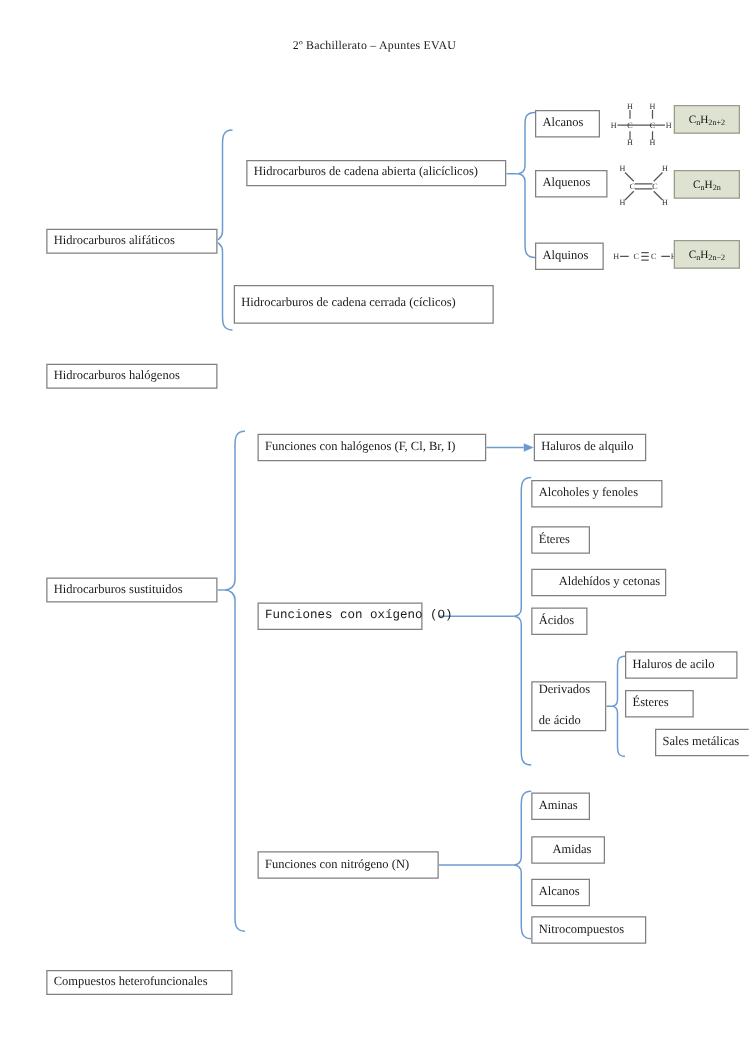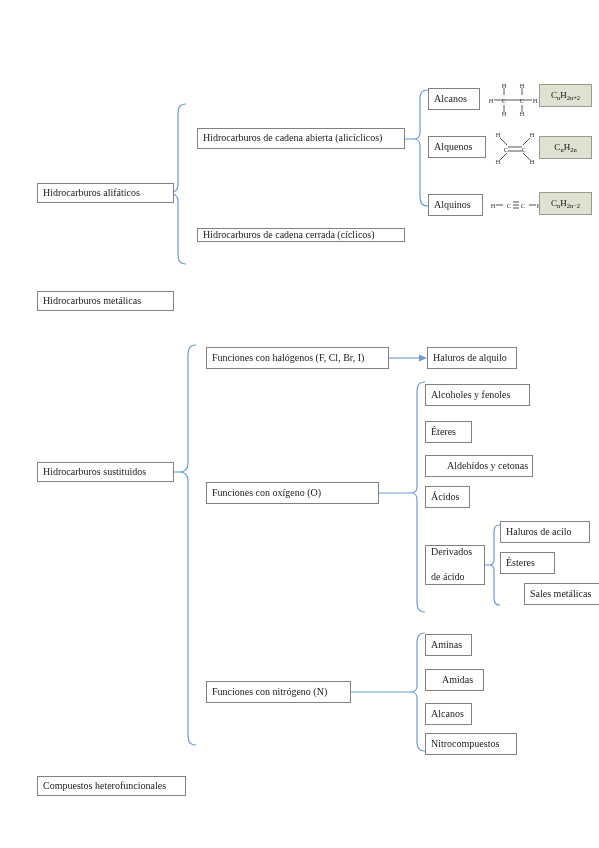--- a/index.html
+++ b/index.html
@@ -43,20 +43,21 @@
   
   svg.conn{position:absolute;left:0;top:0;width:599px;height:848px;overflow:visible;pointer-events:none;}
   .brace{fill:none;stroke:#6b9bd1;stroke-width:1.2;}
   .wire{fill:none;stroke:#6b9bd1;stroke-width:1.1;}
 </style>
 </head>
 <body>
 
 <div class="page">
 
+  <div class="title">2º Bachillerato – Apuntes EVAU</div>
 
   <svg class="conn" viewBox="0 0 599 848">
 
     <path class="brace" d="M186,104 C178,104 178,110 178,116 L178,185 C178,190 174,193 170,193
          C174,193 178,196 178,201 L178,252 C178,258 178,264 186,264"></path>
 
     <path class="wire" d="M405,139 L414,139"></path>
     <path class="brace" d="M428,90 C420,90 420,95 420,100 L420,133 C420,137 417,139 414,139
          C417,139 420,141 420,145 L420,195 C420,200 420,206 428,206"></path>
 
@@ -76,29 +77,29 @@
     <path class="brace" d="M500,525 C494,525 494,529 494,534 L494,560 C494,563 492,565 490,565
          C492,565 494,567 494,570 L494,596 C494,601 494,605 500,605"></path>
 
     <path class="wire" d="M351,692 L411,692"></path>
     <path class="brace" d="M425,633 C417,633 417,639 417,645 L417,686 C417,690 414,692 411,692
          C414,692 417,694 417,698 L417,739 C417,745 417,751 425,751"></path>
   </svg>
 
   <div class="box" style="left:37px;top:183px;width:137px;height:20px;">Hidrocarburos alifáticos</div>
 
-  <div class="box" style="left:37px;top:291px;width:137px;height:20px;">Hidrocarburos metálicas</div>
+  <div class="box" style="left:37px;top:291px;width:137px;height:20px;">Hidrocarburos halógenos</div>
 
   <div class="box" style="left:37px;top:462px;width:137px;height:20px;">Hidrocarburos sustituidos</div>
 
   <div class="box" style="left:37px;top:776px;width:149px;height:20px;text-align:right;">Compuestos heterofuncionales</div>
 
   <div class="box" style="left:197px;top:128px;width:208px;height:21px;">Hidrocarburos de cadena abierta (alicíclicos)</div>
 
-  <div class="box" style="left:197px;top:228px;width:208px;height:14px;font-family:Liberation Serif, serif;">Hidrocarburos de cadena cerrada (cíclicos)</div>
+  <div class="box" style="left:187px;top:228px;width:208px;height:31px;font-family:Liberation Serif, serif;">Hidrocarburos de cadena cerrada (cíclicos)</div>
 
   <div class="box" style="left:428px;top:88px;width:52px;height:22px;">Alcanos</div>
 
   <div class="box" style="left:428px;top:136px;width:58px;height:22px;">Alquenos</div>
 
   <div class="box" style="left:428px;top:194px;width:55px;height:22px;">Alquinos</div>
 
   <svg class="struct" style="left:487px;top:82px;" width="52" height="36" viewBox="0 0 52 36">
     <g stroke="#555" stroke-width="1" fill="none">
       <line x1="17" y1="18" x2="35" y2="18"></line>
@@ -169,21 +170,21 @@
   </div>
 
   <div class="formula" style="left:539px;top:192px;width:53px;height:23px;">
     <span>
       <span>C</span><sub>n</sub><span>H</span><sub>2n−2</sub>
     </span>
   </div>
 
   <div class="box" style="left:206px;top:347px;width:183px;height:22px;">Funciones con halógenos (F, Cl, Br, I)</div>
 
-  <div class="box" style="left:206px;top:482px;width:173px;height:22px;">Funciones con oxígeno (O)</div>
+  <div class="box" style="left:206px;top:482px;width:132px;height:22px;font-family:Liberation Mono, monospace;">Funciones con oxígeno (O)</div>
 
   <div class="box" style="left:206px;top:681px;width:145px;height:22px;">Funciones con nitrógeno (N)</div>
 
   <div class="box" style="left:427px;top:347px;width:90px;height:22px;">Haluros de alquilo</div>
 
   <div class="box" style="left:425px;top:384px;width:105px;height:22px;">Alcoholes y fenoles</div>
 
   <div class="box" style="left:425px;top:421px;width:47px;height:22px;">Éteres</div>
 
   <div class="box" style="left:425px;top:455px;width:108px;height:22px;padding-left:21px;">Aldehídos y cetonas</div>

